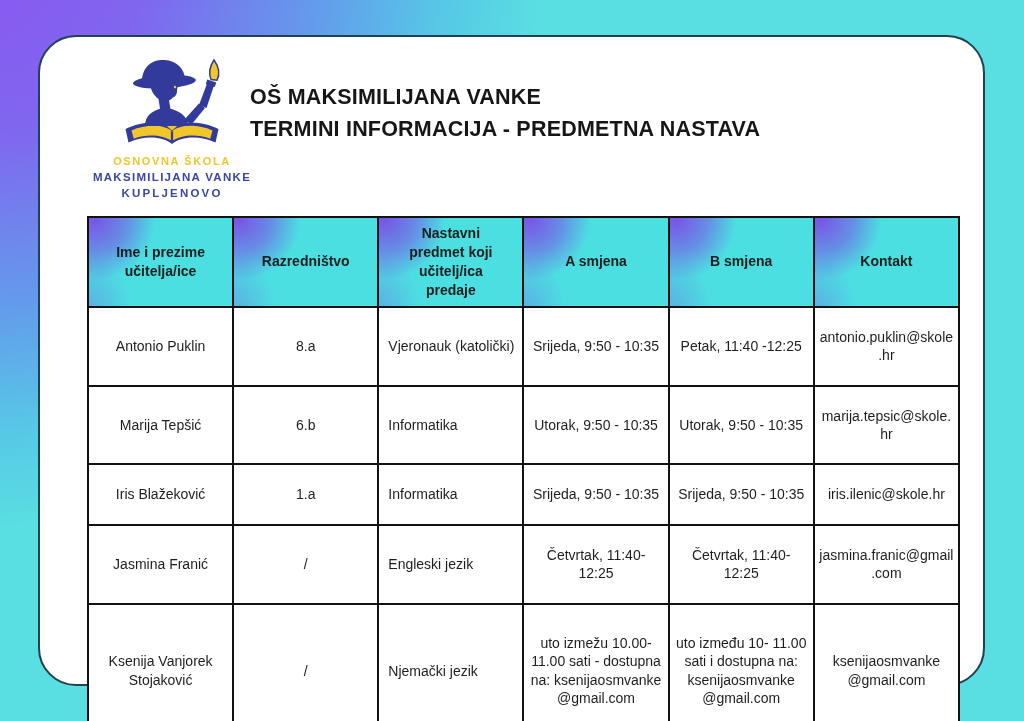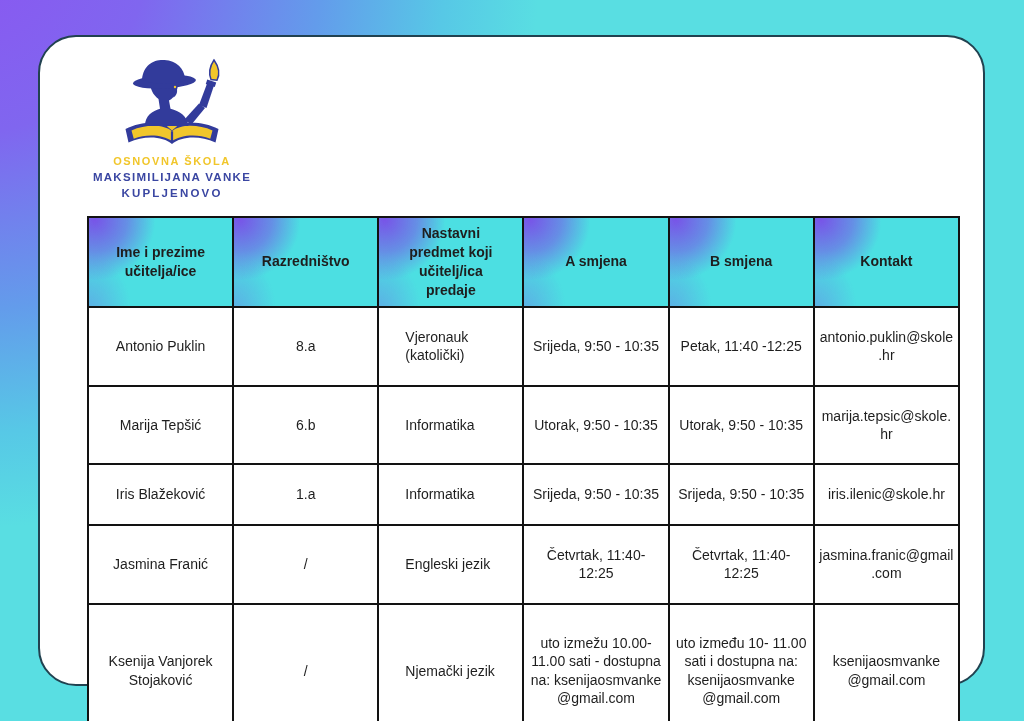--- a/index.html
+++ b/index.html
@@ -91,21 +91,21 @@
     height: 57px;
     font-size: 14px;
     text-align: center;
     padding: 5px 6px;
     line-height: 1.32;
     background: #ffffff;
   }
   .schedule tr.row-tall td { height: 134px; }
   .schedule td:nth-child(3) {
     text-align: left;
-    padding-left: 26px;
+    padding-left: 9px;
     padding-right: 8px;
   }
   .schedule td:nth-child(6) {
     overflow-wrap: anywhere;
     word-break: break-word;
     padding: 20px 4px;
   }
   .schedule td:nth-child(4), .schedule td:nth-child(5) {
     padding: 2px 4px;
   }
@@ -140,20 +140,24 @@
 
       <path d="M131,30 L143,34 L141,40 L129,36 Z" fill="#323b9b"></path>
 
       <path d="M136,30 C132,20 136,10 140,4 C145,11 149,21 144,31 Z" fill="#f1c62b" stroke="#323b9b" stroke-width="2"></path>
     </svg>
     <div class="logo-line1">OSNOVNA ŠKOLA</div>
     <div class="logo-line2">MAKSIMILIJANA VANKE</div>
     <div class="logo-line3">KUPLJENOVO</div>
   </div>
 
+  <div class="title-block">
+    <div class="title-line">OŠ MAKSIMILIJANA VANKE</div>
+    <div class="title-line">TERMINI INFORMACIJA - PREDMETNA NASTAVA</div>
+  </div>
 
   <table class="schedule">
     <thead>
       <tr>
         <th>Ime i prezime učitelja/ice</th>
         <th>Razredništvo</th>
         <th>Nastavni predmet koji učitelj/ica predaje</th>
         <th>A smjena</th>
         <th>B smjena</th>
         <th>Kontakt</th>

